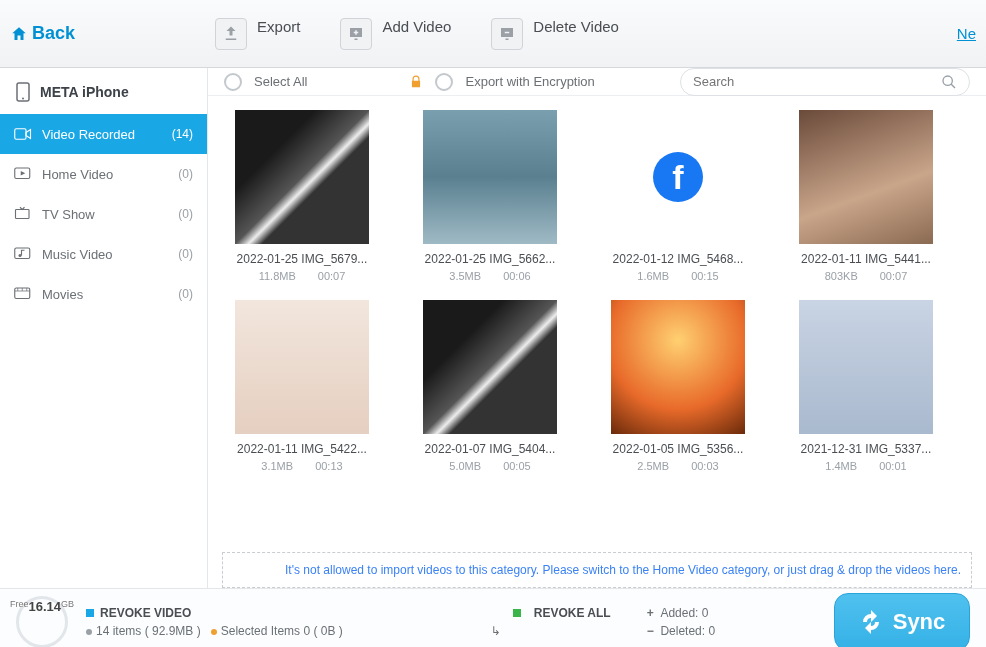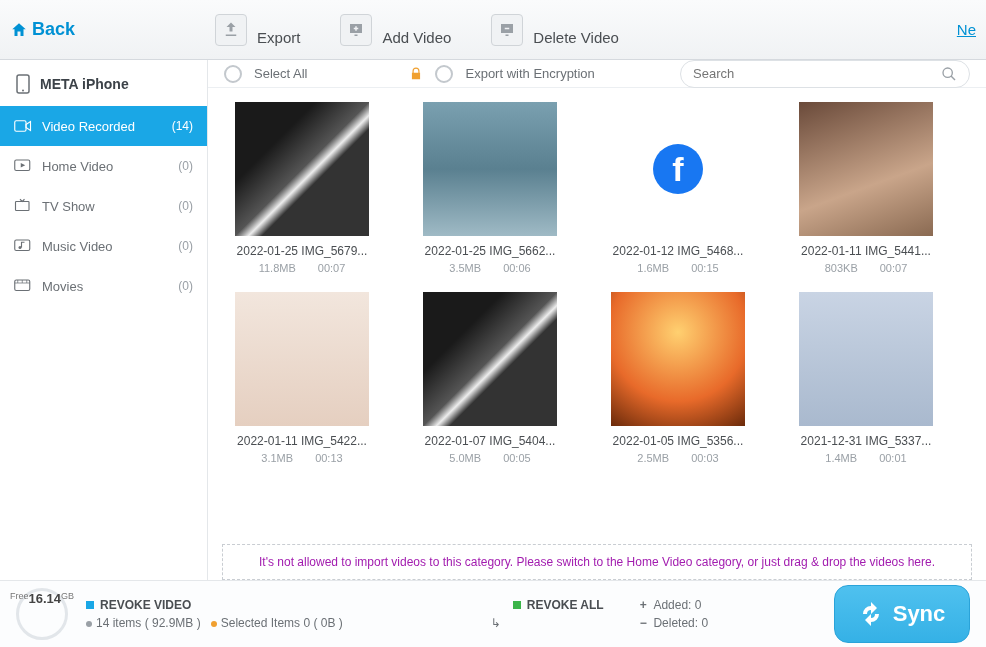--- a/index.html
+++ b/index.html
@@ -1,21 +1,21 @@
 <!DOCTYPE html>
 <html><head>
 <meta charset="utf-8">
 <style>
 * { margin: 0; padding: 0; box-sizing: border-box; font-family: Arial, sans-serif; }
 body { width: 986px; height: 647px; background: #fff; overflow: hidden; position: relative; }
 
-.topbar { height: 60px; background: linear-gradient(#fafbfc, #f0f2f4); border-bottom: 1px solid #d5d9de; display: flex; align-items: center; padding: 10px 10px; gap: 40px; }
+.topbar { height: 68px; background: linear-gradient(#fafbfc, #f0f2f4); border-bottom: 1px solid #d5d9de; display: flex; align-items: center; padding: 10px 10px; gap: 40px; }
 .back-btn { display: flex; align-items: center; gap: 4px; color: #0091d4; font-size: 18px; font-weight: bold; cursor: pointer; margin-right: 100px; }
 .back-btn svg { width: 18px; height: 18px; }
-.tool-btn { display: flex; align-items: flex-end; gap: 10px; cursor: pointer; }
+.tool-btn { display: flex; align-items: flex-start; gap: 10px; cursor: pointer; }
 .tool-btn .ticon { width: 32px; height: 32px; background: #f0f2f4; border: 1px solid #d0d4d8; border-radius: 4px; display: flex; align-items: center; justify-content: center; color: #9aa0a6; }
 .tool-btn .ticon.refresh { background: #2fb4ea; border-color: #2fb4ea; color: #fff; }
 .tool-btn span { font-size: 15px; color: #4a4e52; }
 .top-link { color: #0091d4; text-decoration: underline; font-size: 15px; margin-left: auto; }
 
 .body-row { display: flex; height: 520px; }
 
 .sidebar { width: 208px; border-right: 1px solid #e4e7ea; background: #fff; }
 .device-hdr { padding: 14px 16px 12px; display: flex; align-items: center; gap: 10px; color: #3c4248; font-size: 14px; font-weight: bold; }
 .side-item { padding: 12px 14px; display: flex; align-items: center; gap: 10px; color: #6b7075; font-size: 13px; cursor: pointer; position: relative; }
@@ -34,31 +34,31 @@
 .search-wrap svg { width: 16px; height: 16px; color: #9aa0a6; }
 
 .grid { flex: 1; overflow-y: auto; padding: 14px 10px 10px 14px; display: flex; flex-wrap: wrap; gap: 18px 28px; align-content: flex-start; }
 .vcard { width: 160px; cursor: pointer; }
 .thumb { width: 134px; height: 134px; background: #000; margin: 0 auto; display: flex; position: relative; }
 .thumb .fill { flex: 1; }
 .vcard-name { text-align: center; font-size: 12px; color: #4a4e52; margin-top: 8px; white-space: nowrap; overflow: hidden; text-overflow: ellipsis; }
 .vcard-meta { text-align: center; font-size: 11px; color: #9aa0a6; margin-top: 4px; }
 .vcard-meta .dur { margin-left: 22px; }
 
-.hint-bar { margin: 8px 14px 0; border: 1px dashed #c9cdd2; padding: 10px; text-align: center; font-size: 12px; color: #a21caf; }
+.hint-bar { margin: 8px 14px 0; border: 1px dashed #c9cdd2; padding: 10px; text-align: right; font-size: 12px; color: #3b82f6; }
 
 .status { height: 67px; border-top: 1px solid #e4e7ea; display: flex; align-items: center; padding: 0 16px; gap: 18px; background: #fcfdfe; }
 .disk { width: 52px; height: 52px; border-radius: 50%; border: 3px solid #e2e6ea; display: flex; flex-direction: row; justify-content: center; font-size: 9px; color: #777; }
 .disk .sz { font-size: 13px; font-weight: bold; color: #444; }
 .stat-col { display: flex; flex-direction: column; gap: 4px; font-size: 12px; color: #6b7075; }
 .stat-col .hdr { font-weight: bold; color: #4a4e52; display: flex; align-items: center; gap: 6px; }
 .sq { width: 8px; height: 8px; display: inline-block; }
 .bullet { width: 6px; height: 6px; border-radius: 50%; display: inline-block; margin-right: 4px; }
 .revoke-col { margin-left: 130px; font-size: 12px; color: #6b7075; }
-.revoke-col .hdr { font-weight: bold; color: #4a4e52; display: flex; align-items: center; gap: 6px; padding-left: 22px; }
+.revoke-col .hdr { font-weight: bold; color: #4a4e52; display: flex; align-items: center; gap: 13px; padding-left: 22px; }
 .revoke-col .row2 { display: flex; align-items: center; gap: 10px; margin-top: 4px; }
 .added-col { font-size: 12px; color: #6b7075; margin-left: 18px; }
 .added-col div { padding: 2px 0; }
 .sync-btn { margin-left: auto; width: 136px; height: 58px; background: linear-gradient(#4fc1ef, #35b1e6); border-radius: 14px; display: flex; align-items: center; justify-content: center; gap: 10px; color: #fff; font-size: 22px; font-weight: bold; cursor: pointer; border: 1px solid #2aa3d9; }
 
 
 .t1 { background: linear-gradient(135deg,#1a1a1a 30%,#555 50%,#eee 55%,#333 60%); }
 .t2 { background: linear-gradient(#7aa0b0,#5a8090,#9fbac5); }
 .t3 { background: #fff; display: flex; align-items: center; justify-content: center; }
 .t3::after { content:"f"; width: 50px; height: 50px; border-radius: 50%; background:#1877f2; color:#fff; display:flex; align-items:center; justify-content:center; font-size:34px; font-weight:bold; font-family: sans-serif; }

